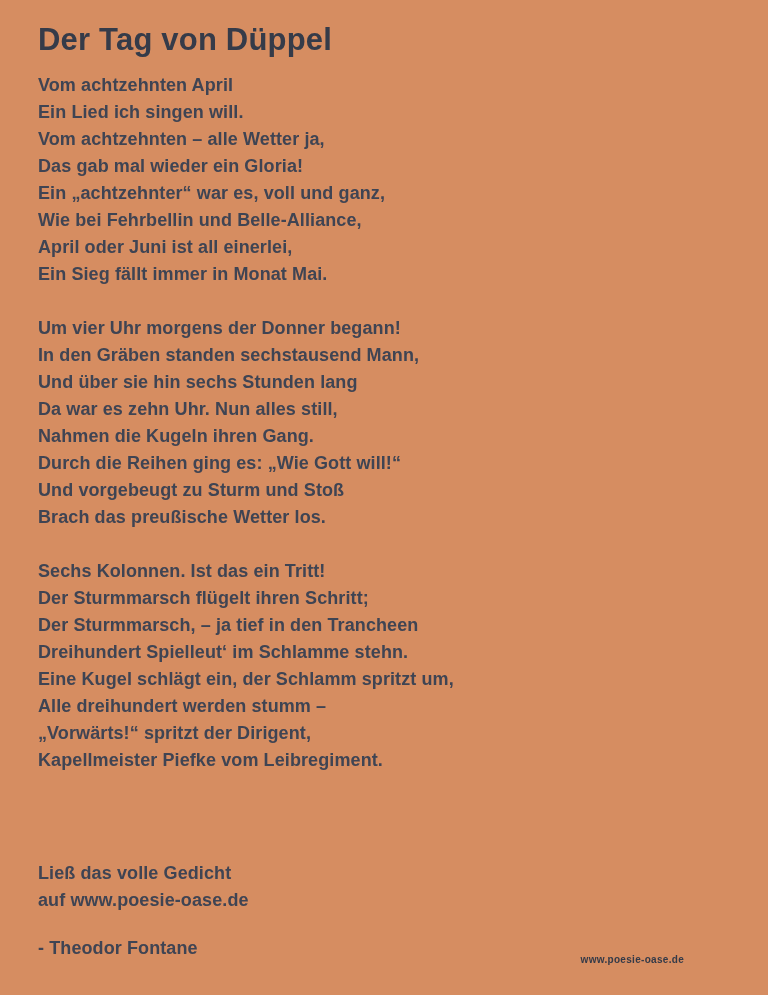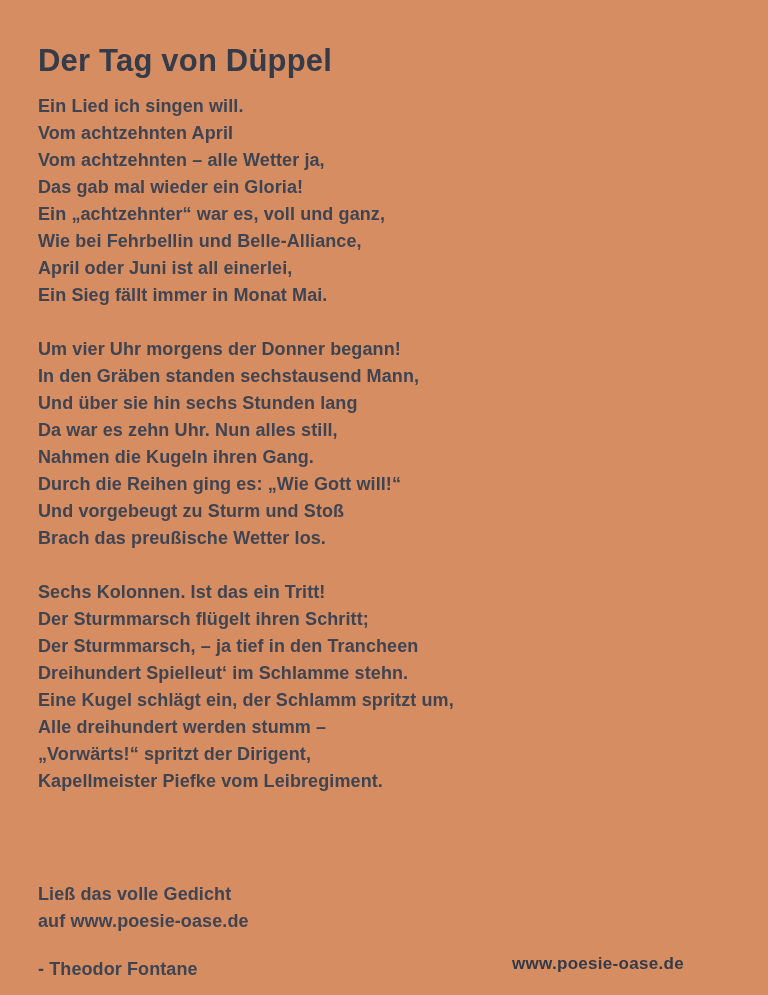--- a/index.html
+++ b/index.html
@@ -7,21 +7,21 @@
     padding: 0;
   }
   .page {
     position: relative;
     width: 768px;
     height: 995px;
     background: #d68d61;
     font-family: "Liberation Sans", sans-serif;
     overflow: hidden;
     box-sizing: border-box;
-    padding: 43px 40px 0 38px;
+    padding: 22px 40px 0 38px;
   }
   .title {
     margin: 0 0 14px 0;
     font-size: 31px;
     line-height: 36px;
     font-weight: 700;
     color: #353b49;
     letter-spacing: 0.2px;
   }
   .stanza {
@@ -40,36 +40,36 @@
   .note {
     margin-top: 86px;
   }
   .author {
     margin-top: 21px;
   }
   .watermark {
     position: absolute;
     right: 84px;
     top: 954px;
-    font-size: 17px;
+    font-size: 10px;
     font-weight: 700;
     color: #343a48;
     letter-spacing: 0.3px;
   }
 </style>
 </head>
 <body>
 
 <div class="page">
   <h1 class="title">Der Tag von Düppel</h1>
 
   <div id="poem-body">
       <div class="stanza">
+        <div class="line">Vom achtzehnten April</div>
         <div class="line">Ein Lied ich singen will.</div>
-        <div class="line">Vom achtzehnten April</div>
         <div class="line">Vom achtzehnten – alle Wetter ja,</div>
         <div class="line">Das gab mal wieder ein Gloria!</div>
         <div class="line">Ein „achtzehnter“ war es, voll und ganz,</div>
         <div class="line">Wie bei Fehrbellin und Belle-Alliance,</div>
         <div class="line">April oder Juni ist all einerlei,</div>
         <div class="line">Ein Sieg fällt immer in Monat Mai.</div>
       </div>
       <div class="stanza">
         <div class="line">Um vier Uhr morgens der Donner begann!</div>
         <div class="line">In den Gräben standen sechstausend Mann,</div>

